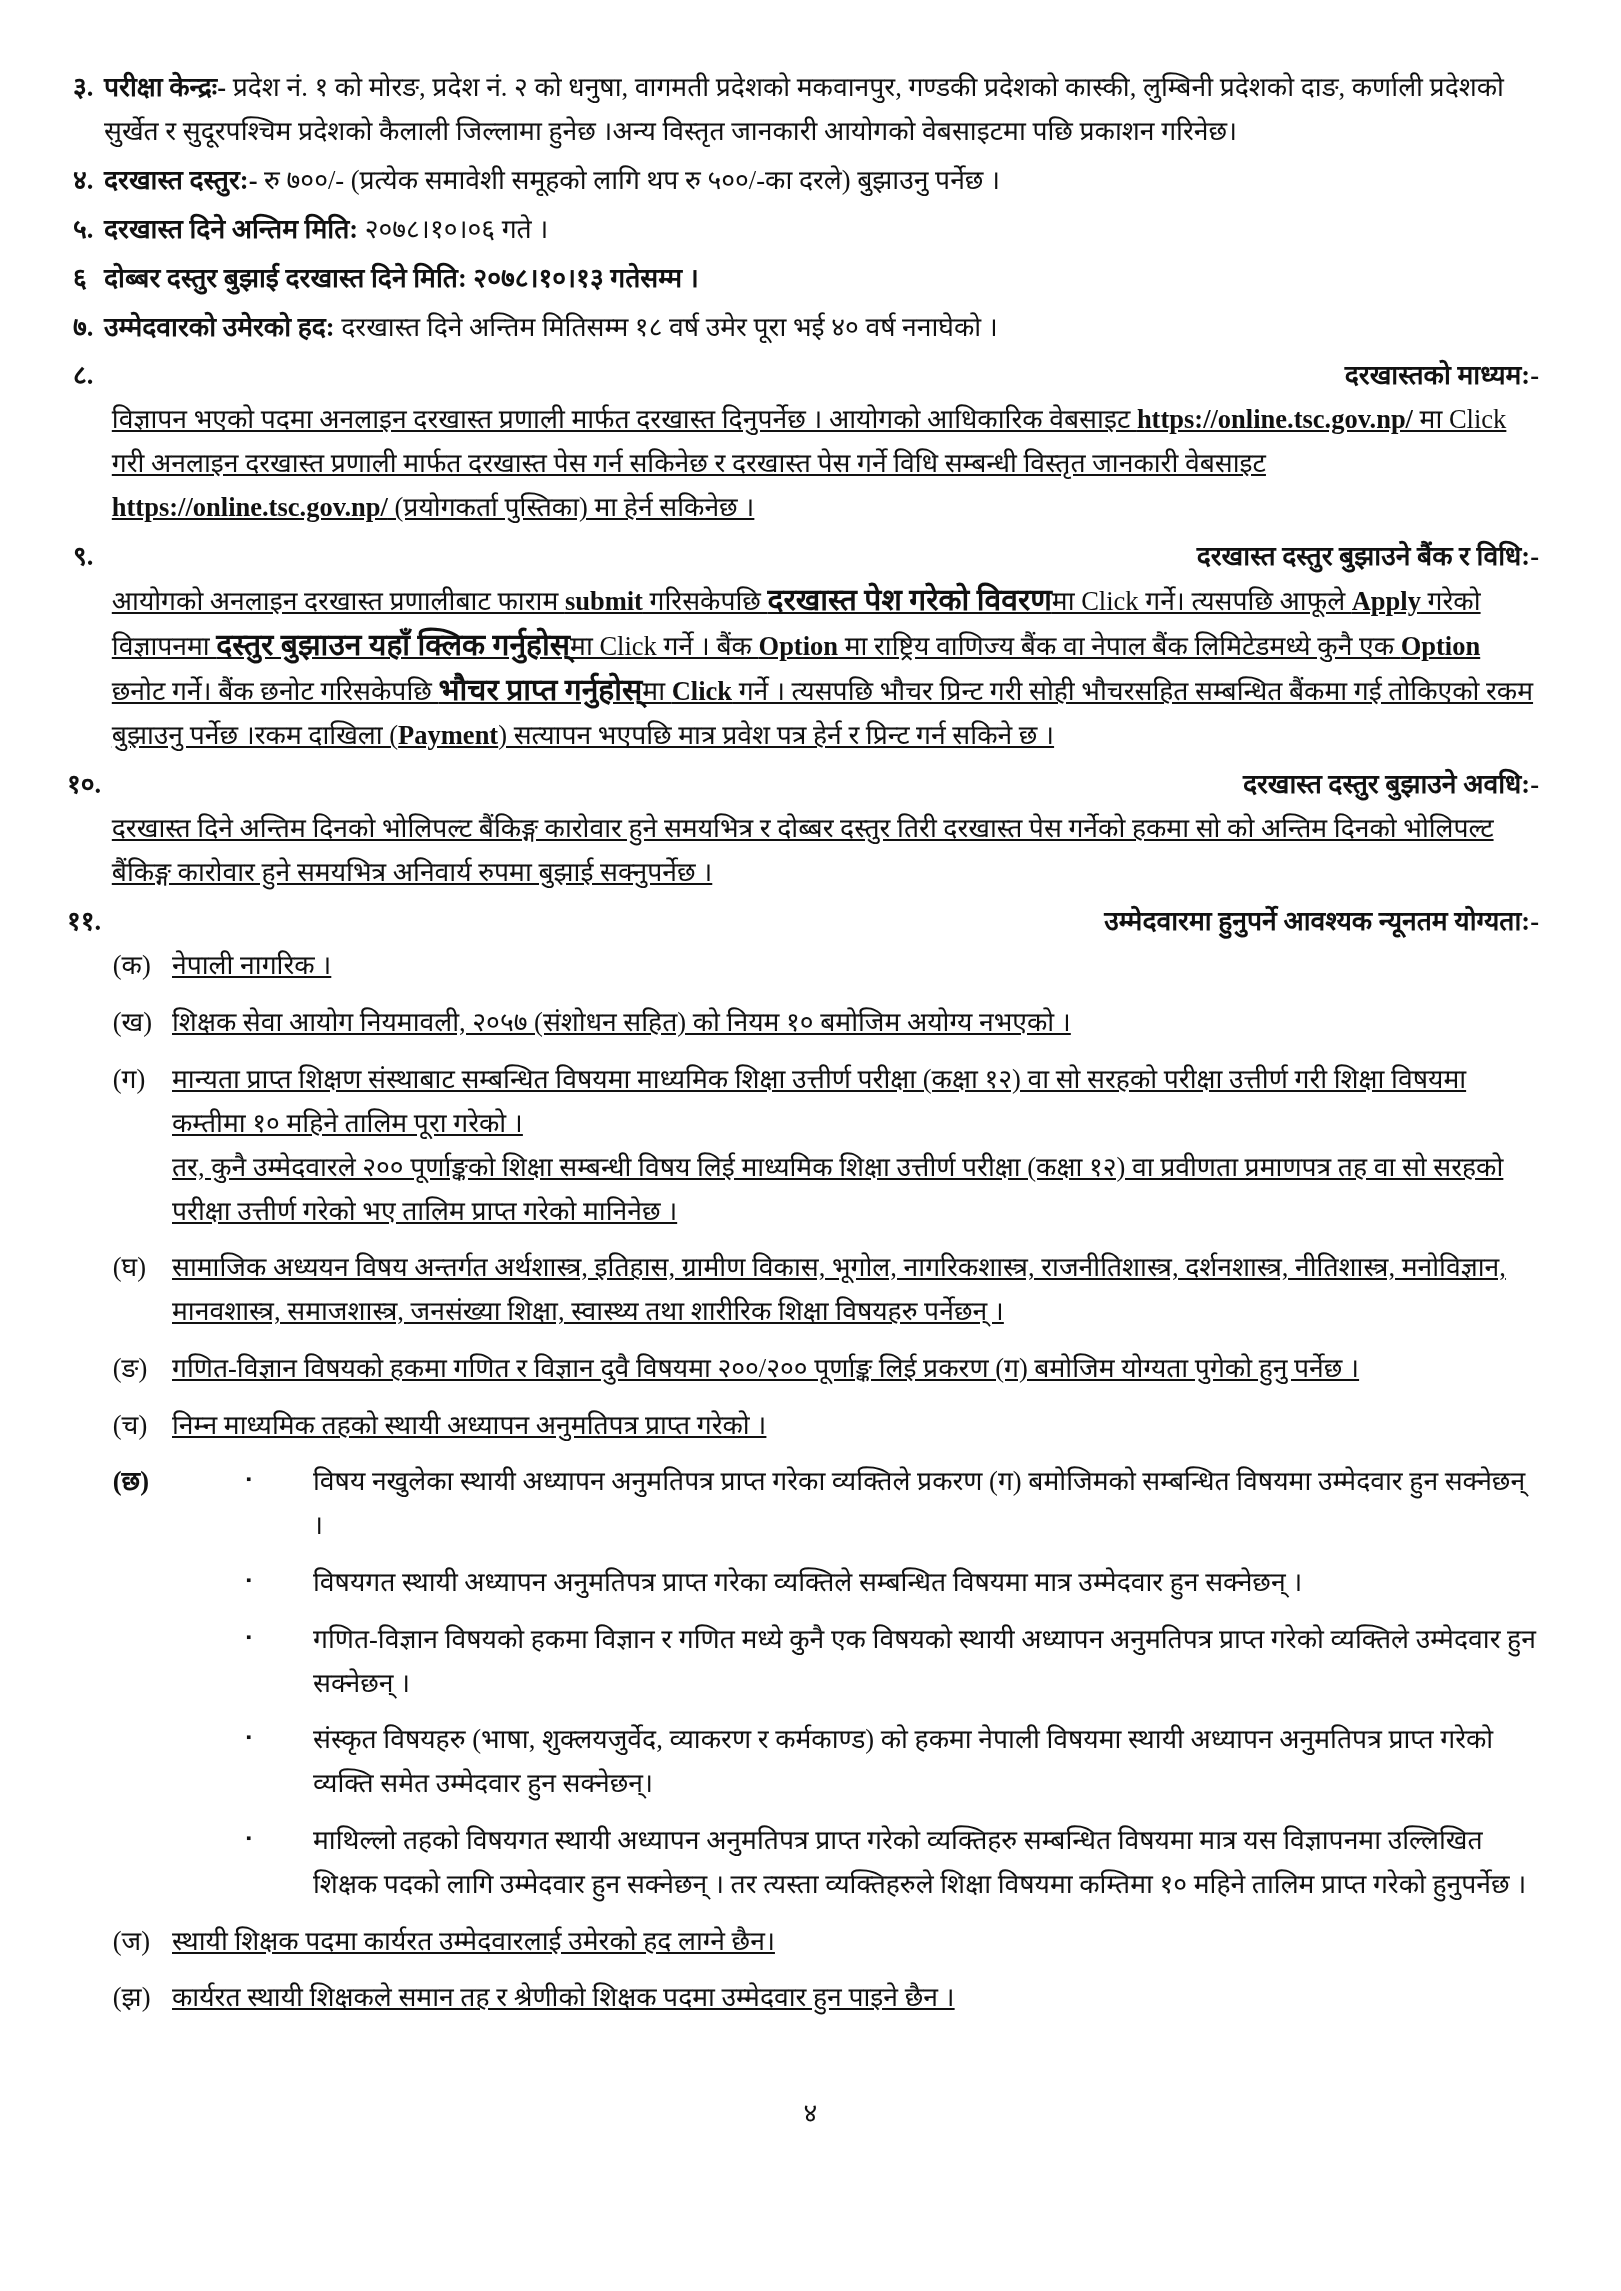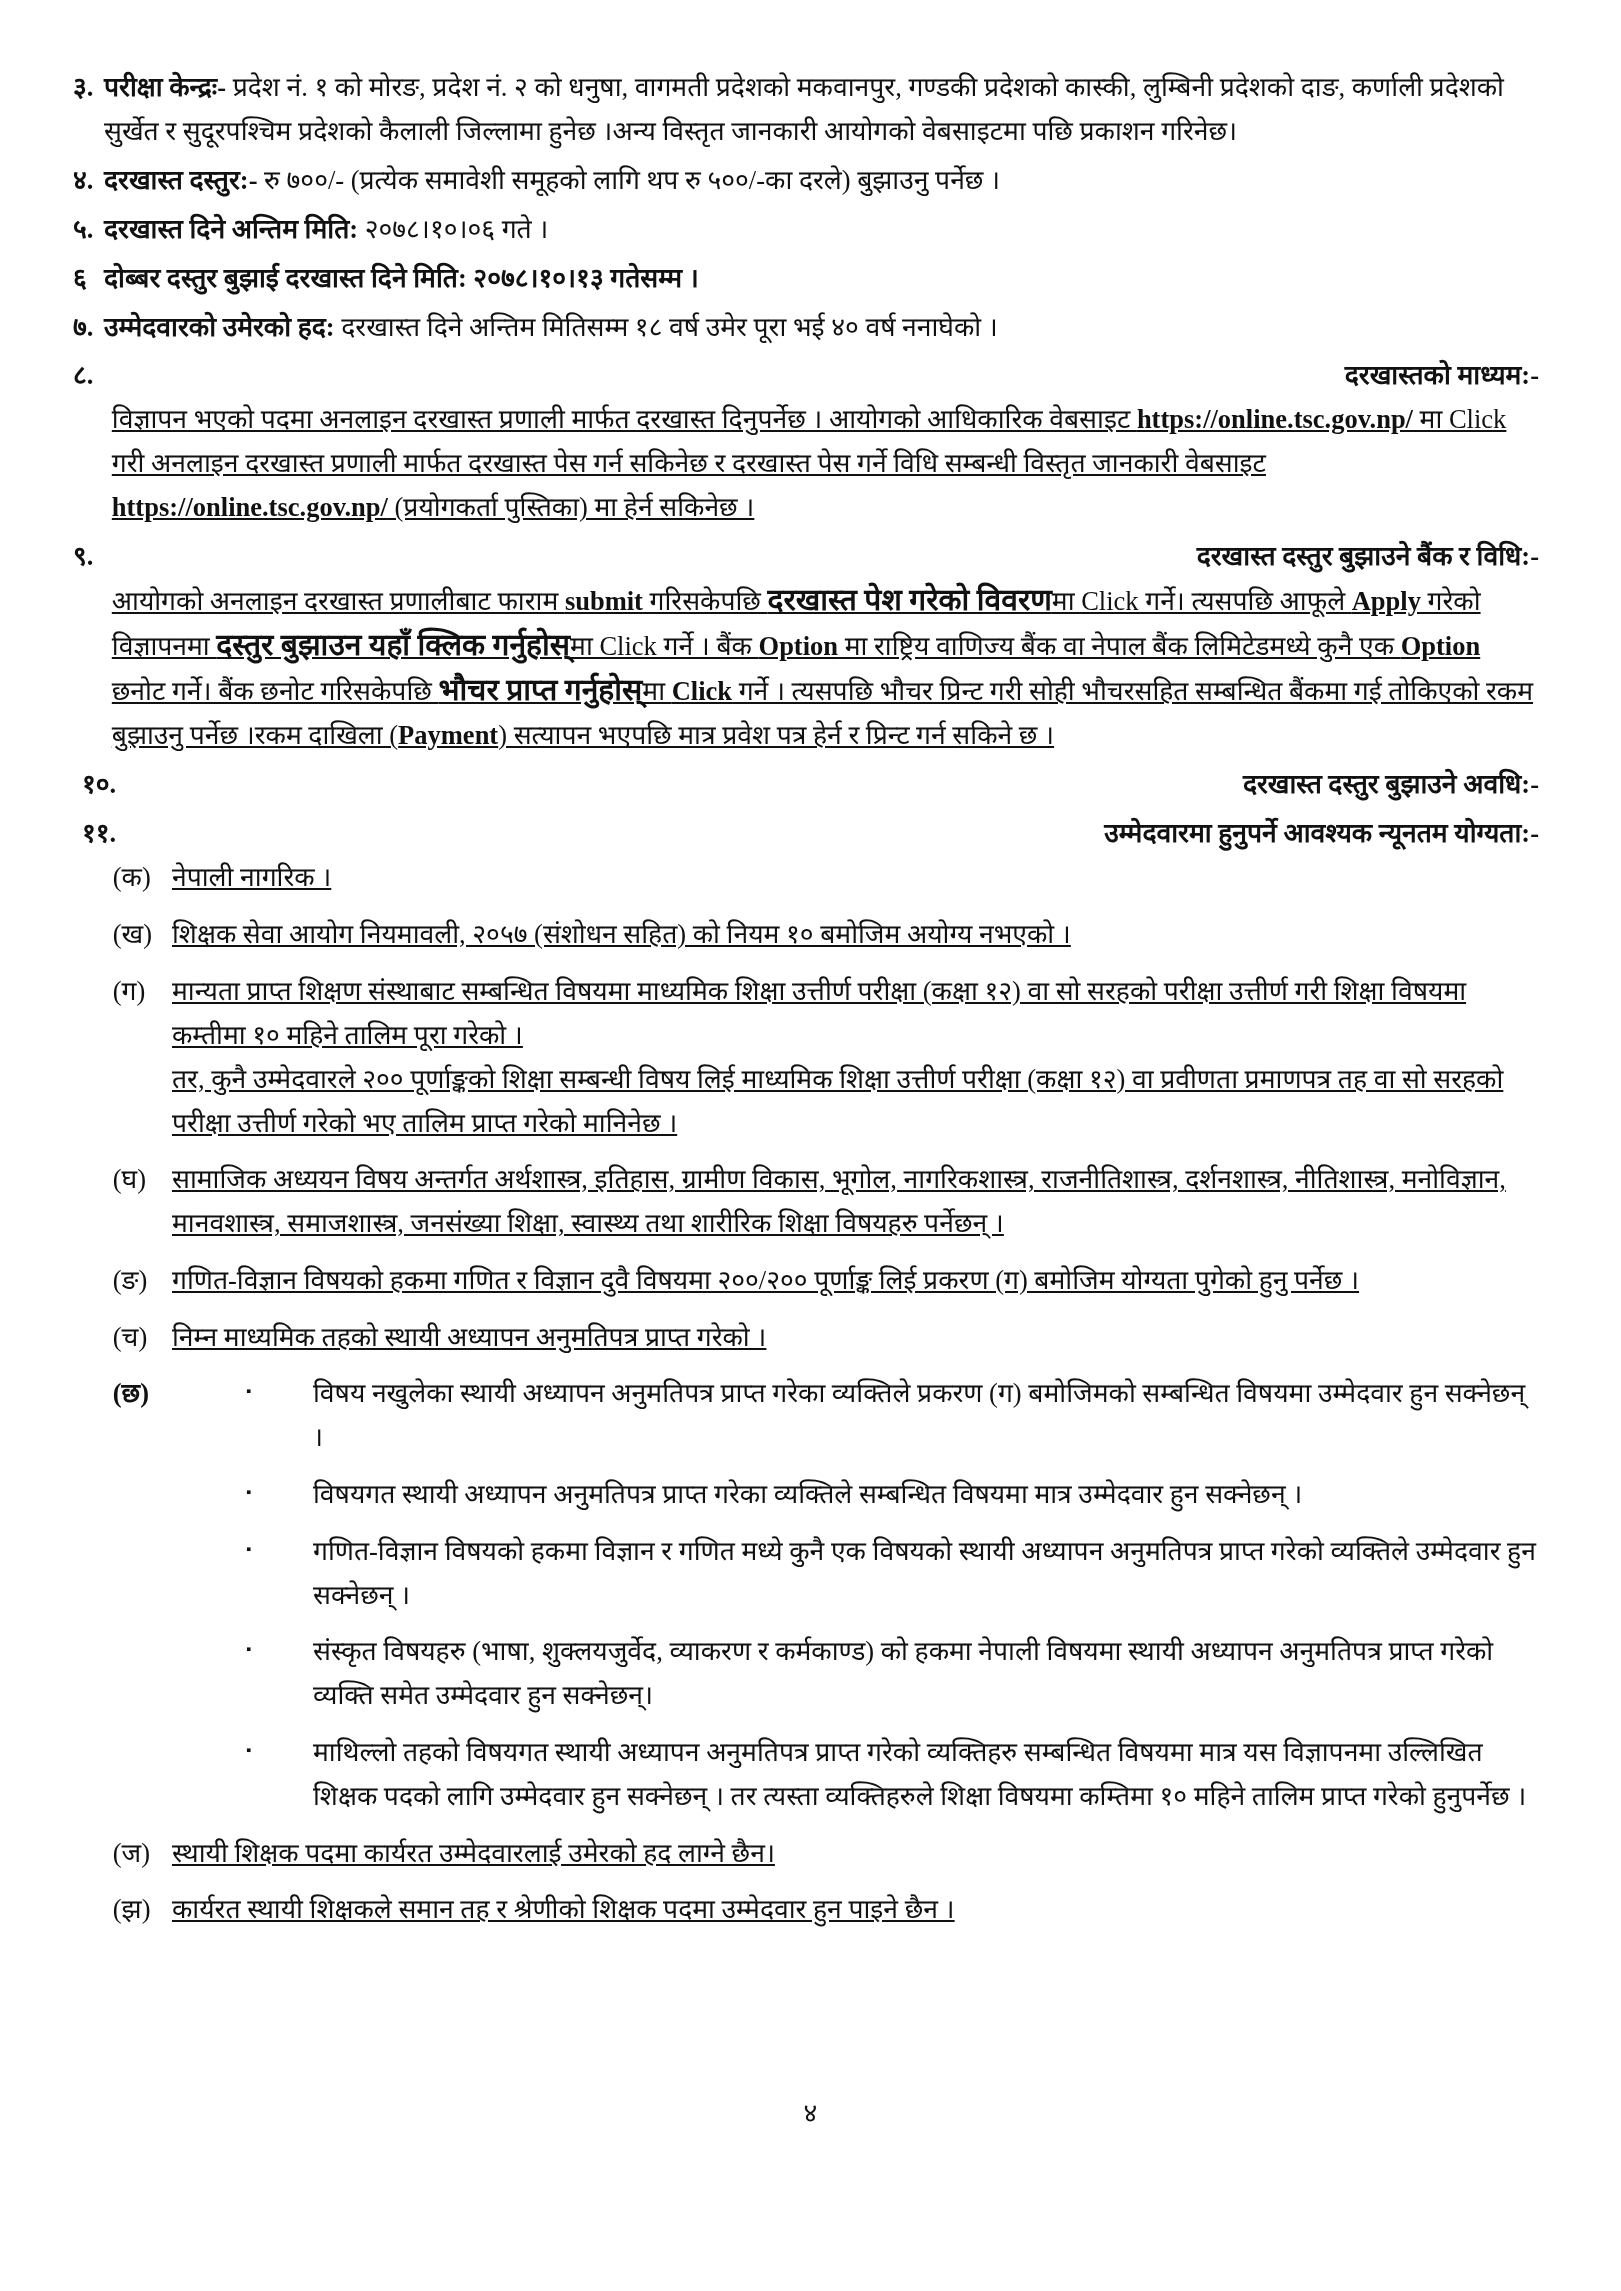--- a/index.html
+++ b/index.html
@@ -5,21 +5,21 @@
   html,body{margin:0;padding:0;background:#e8e8e8;}
   .page{
     width:1621px;height:2292px;position:relative;background:#ffffff;
     box-sizing:border-box;padding:65px 82px 0 0;
     font-family:"Liberation Serif","DejaVu Serif","DejaVu Sans",serif;
     font-size:26.5px;line-height:44px;color:#111;
   }
   b{font-weight:bold;}
   .item{position:relative;padding-left:104px;margin-bottom:4.9px;}
   .item-num{position:absolute;left:73px;top:0;font-weight:bold;white-space:nowrap;}
-  .item-num.wide{left:82px;}
+  .item-num.wide{left:67px;}
   .heading{font-weight:bold;text-align:right;}
   .para{margin-left:7.8px;text-decoration:underline;}
   .sub{position:relative;padding-left:68px;margin-bottom:12.7px;}
   .sub-label{position:absolute;left:8.8px;top:0;}
   .sub-label.bold{font-weight:bold;}
   .sub .para{margin-left:0;}
   .bullet{position:relative;padding-left:141px;margin-bottom:12.7px;}
   .bullet-marker{position:absolute;left:74px;top:-2px;font-size:14.7px;}
   .bullets{margin-top:12.7px;}
   .page-number{position:absolute;bottom:157px;left:0;width:100%;text-align:center;}
@@ -55,20 +55,21 @@
         <div class="para"><span>विज्ञापन भएको पदमा अनलाइन दरखास्त प्रणाली मार्फत दरखास्त दिनुपर्नेछ ।  आयोगको आधिकारिक वेबसाइट </span><b>https://online.tsc.gov.np/</b><span> मा Click गरी अनलाइन दरखास्त प्रणाली मार्फत दरखास्त पेस गर्न सकिनेछ र दरखास्त पेस गर्ने विधि सम्बन्धी विस्तृत जानकारी  वेबसाइट </span><b>https://online.tsc.gov.np/</b><span> (प्रयोगकर्ता पुस्तिका) मा हेर्न सकिनेछ  ।</span></div>
       </div>
       <div class="item">
         <span class="item-num">९.</span>
         <div class="heading"><b>दरखास्त दस्तुर बुझाउने बैंक र विधि:-</b></div>
         <div class="para"><span>आयोगको अनलाइन दरखास्त प्रणालीबाट फाराम </span><b>submit</b><span> गरिसकेपछि  </span><b style="font-size: 30px;">दरखास्त पेश गरेको विवरण</b><span>मा Click गर्ने।  त्यसपछि आफूले </span><b>Apply</b><span> गरेको विज्ञापनमा </span><b style="font-size: 30px;">दस्तुर बुझाउन यहाँ क्लिक गर्नुहोस्</b><span>मा Click गर्ने  ।  बैंक </span><b>Option</b><span> मा राष्ट्रिय वाणिज्य बैंक वा नेपाल बैंक लिमिटेडमध्ये कुनै एक </span><b>Option</b><span> छनोट गर्ने।  बैंक छनोट गरिसकेपछि </span><b style="font-size: 30px;">भौचर प्राप्त गर्नुहोस्</b><span>मा  </span><b>Click</b><span> गर्ने  ।  त्यसपछि भौचर प्रिन्ट गरी सोही  भौचरसहित सम्बन्धित बैंकमा गई तोकिएको रकम बुझाउनु पर्नेछ ।रकम दाखिला (</span><b>Payment</b><span>) सत्यापन भएपछि मात्र प्रवेश पत्र हेर्न र प्रिन्ट गर्न सकिने छ  ।</span></div>
       </div>
       <div class="item">
         <span class="item-num wide">१०.</span>
         <div class="heading"><b>दरखास्त दस्तुर बुझाउने अवधि:-</b></div>
+        <div class="para"><span>दरखास्त दिने अन्तिम दिनको भोलिपल्ट बैंकिङ्ग कारोवार हुने समयभित्र र दोब्बर दस्तुर तिरी दरखास्त पेस गर्नेको हकमा सो को अन्तिम दिनको भोलिपल्ट बैंकिङ्ग कारोवार हुने समयभित्र अनिवार्य रुपमा बुझाई सक्नुपर्नेछ  ।</span></div>
       </div>
       <div class="item">
         <span class="item-num wide">११.</span>
         <div class="heading"><b>उम्मेदवारमा हुनुपर्ने आवश्यक न्यूनतम योग्यता:-</b></div>
         <div class="sub">
           <span class="sub-label">(क)</span>
           <div class="para"><span>नेपाली नागरिक ।</span></div>
         </div>
         <div class="sub">
           <span class="sub-label">(ख)</span>

